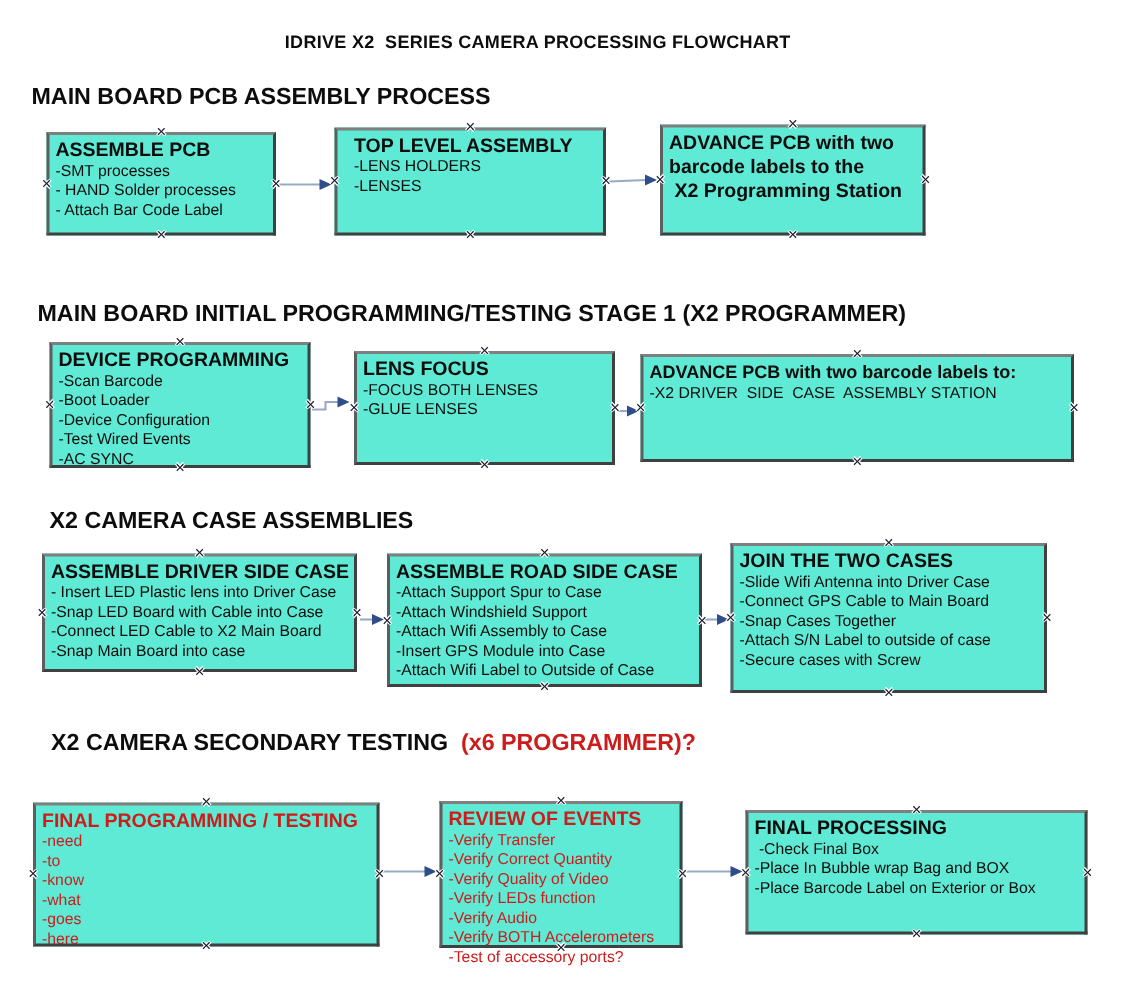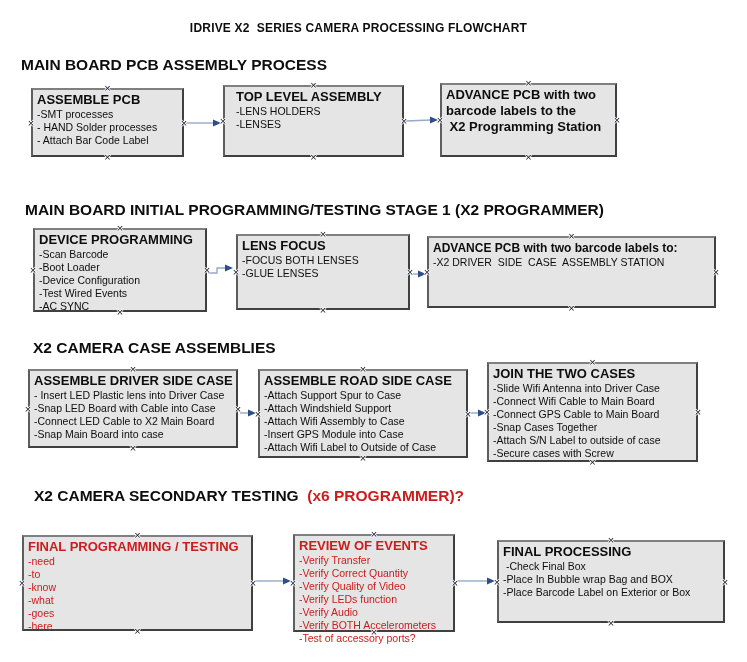--- a/index.html
+++ b/index.html
@@ -1,21 +1,21 @@
 <!DOCTYPE html>
 <html><head>
 <meta charset="utf-8">
 <style>
   html,body{margin:0;padding:0;background:#ffffff;}
   .page{position:relative;width:747px;height:662px;background:#ffffff;
         font-family:"Liberation Sans",sans-serif;color:#0d0d0d;overflow:hidden;}
   .title{position:absolute;left:0;top:21px;width:717px;text-align:center;
          font-size:12px;font-weight:700;white-space:pre;letter-spacing:0.2px;}
   .section-header{position:absolute;font-size:15.5px;font-weight:700;white-space:pre;}
-  .flow-box{position:absolute;box-sizing:border-box;background:#e5e5e5;
+  .flow-box{position:absolute;box-sizing:border-box;background:#5eead4;
             border:2px solid;border-color:#7f7f7f #404040 #404040 #5e5e5e;
             padding:2px 3px 0 4px;overflow:visible;}
   .box-title{font-size:13px;line-height:16px;font-weight:700;white-space:pre;}
   .box-title.small{font-size:12px;}
   .box-line{font-size:10.5px;line-height:13px;white-space:pre;}
   .box-line.bold{font-weight:700;font-size:13px;line-height:16px;}
   .handle{position:absolute;z-index:5;width:8px;height:10px;text-align:center;
           font-size:11px;line-height:10px;color:#15152a;
           text-shadow:1px 0 0 #fff,-1px 0 0 #fff,0 1px 0 #fff,0 -1px 0 #fff;}
   #arrows{position:absolute;left:0;top:0;z-index:3;pointer-events:none;}
@@ -105,21 +105,20 @@
         <div class="box-line">-Insert GPS Module into Case</div>
         <div class="box-line">-Attach Wifi Label to Outside of Case</div>
       </div>
       <div class="handle" style="left: 359px; top: 364px;">×</div>
       <div class="handle" style="left: 359px; top: 453px;">×</div>
       <div class="handle" style="left: 254px; top: 408.5px;">×</div>
       <div class="handle" style="left: 464px; top: 408.5px;">×</div>
       <div class="flow-box" style="left: 487px; top: 362px; width: 211px; height: 100px;">
         <div class="box-title">JOIN THE TWO CASES</div>
         <div class="box-line">-Slide Wifi Antenna into Driver Case</div>
-        <div class="box-line">-Connect Wifi Cable to Main Board</div>
         <div class="box-line">-Connect GPS Cable to Main Board</div>
         <div class="box-line">-Snap Cases Together</div>
         <div class="box-line">-Attach S/N Label to outside of case</div>
         <div class="box-line">-Secure cases with Screw</div>
       </div>
       <div class="handle" style="left: 588.5px; top: 357px;">×</div>
       <div class="handle" style="left: 588.5px; top: 457px;">×</div>
       <div class="handle" style="left: 483px; top: 407px;">×</div>
       <div class="handle" style="left: 694px; top: 407px;">×</div>
       <div class="section-header" style="left: 34px; top: 487px;"><span>X2 CAMERA SECONDARY TESTING </span><span style="color: rgb(204, 28, 28);"> (x6 PROGRAMMER)?</span></div>

